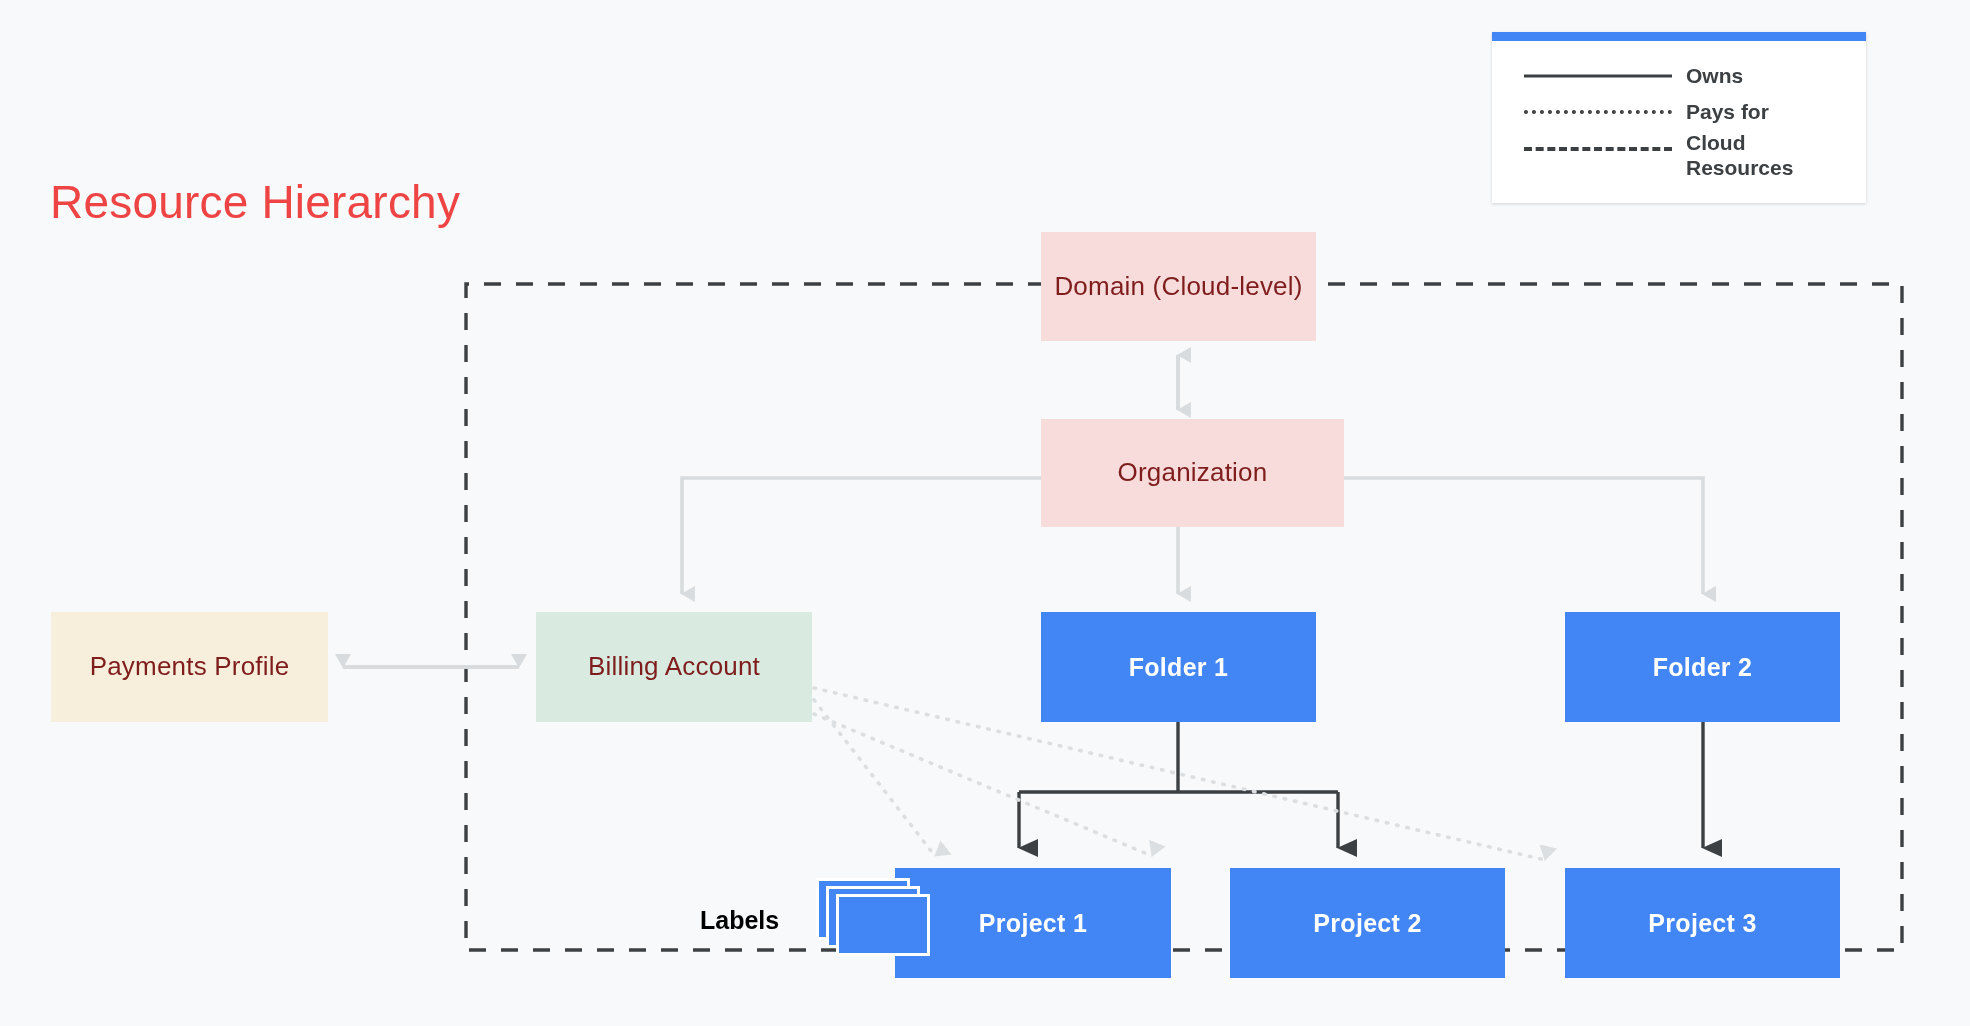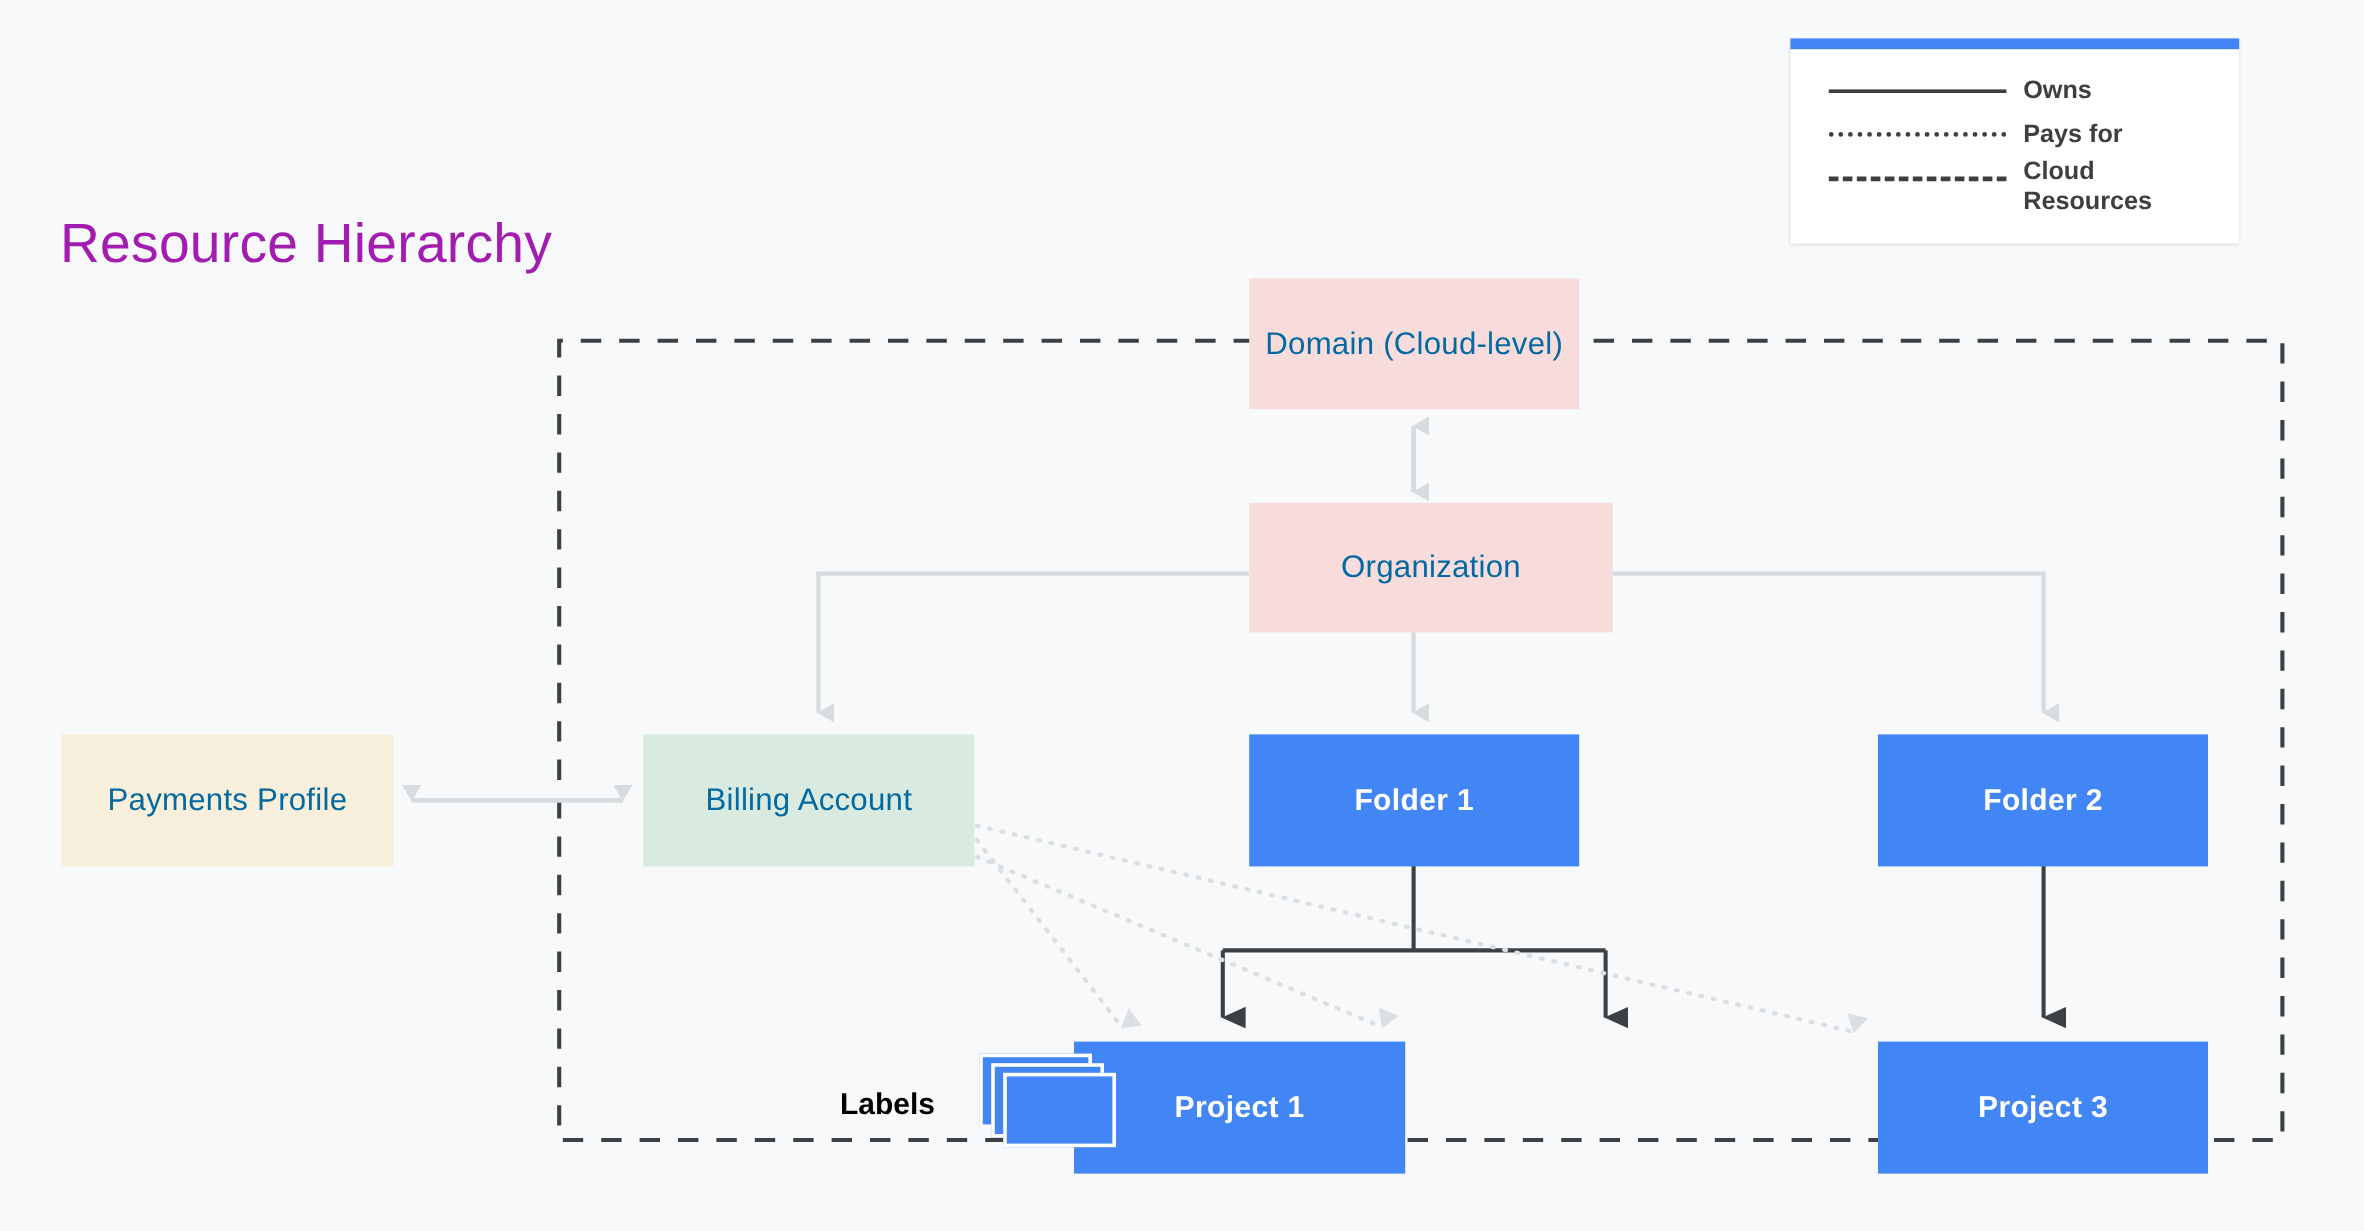--- a/index.html
+++ b/index.html
@@ -27,37 +27,37 @@
     pointer-events: none;
   }
 
   
   #page-title {
     position: absolute;
     left: 50px;
     top: 175px;
     font-size: 46px;
     font-weight: 400;
-    color: #a21caf;
+    color: #ef4444;
     letter-spacing: 0.2px;
     white-space: nowrap;
   }
 
   
   .node {
     position: absolute;
     display: flex;
     align-items: center;
     justify-content: center;
     box-sizing: border-box;
     text-align: center;
     line-height: 1.2;
   }
   .node-soft {               
-    color: #0369a1;
+    color: #7f1d1d;
     font-size: 26px;
     font-weight: 400;
     letter-spacing: 0.2px;
   }
   .node-blue {               
     background: #4285f4;
     color: #ffffff;
     font-size: 25px;
     font-weight: 700;
     letter-spacing: 0.3px;
@@ -243,20 +243,23 @@
   </div>
 
   <div class="node node-blue" style="left:1565px; top:612px; width:275px; height:110px;">
     <span>Folder 2</span>
   </div>
 
   <div class="node node-blue" style="left:895px; top:868px; width:276px; height:110px;">
     <span>Project 1</span>
   </div>
 
+  <div class="node node-blue" style="left:1230px; top:868px; width:275px; height:110px;">
+    <span>Project 2</span>
+  </div>
 
   <div class="node node-blue" style="left:1565px; top:868px; width:275px; height:110px;">
     <span>Project 3</span>
   </div>
 
   <div id="labels-text">Labels</div>
   <div id="labels-icon">
     <div class="card c1"></div>
     <div class="card c2"></div>
     <div class="card c3"></div>

